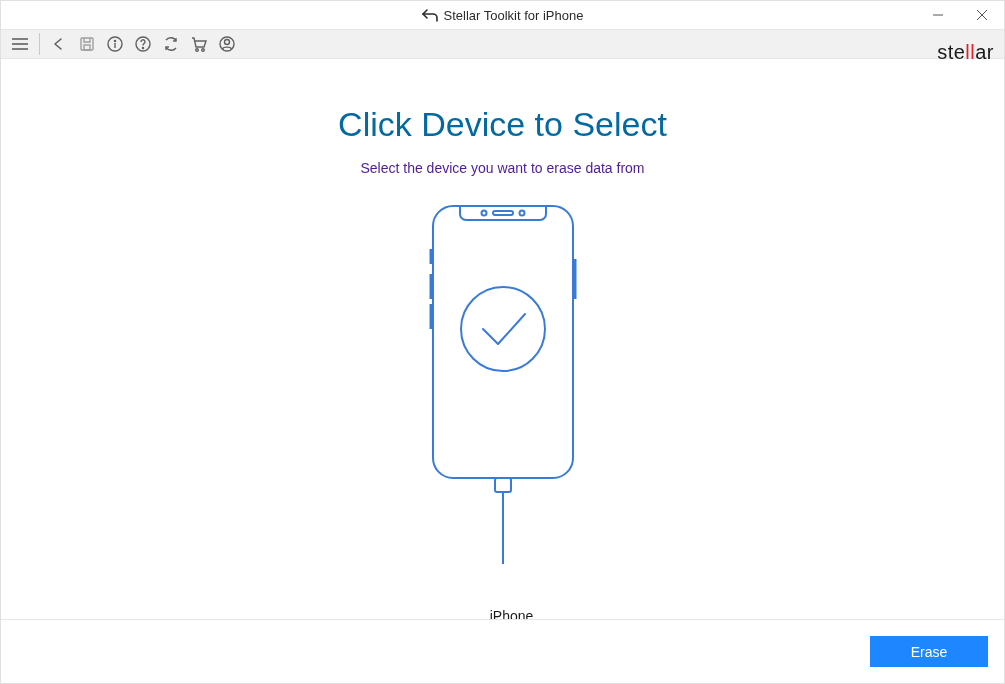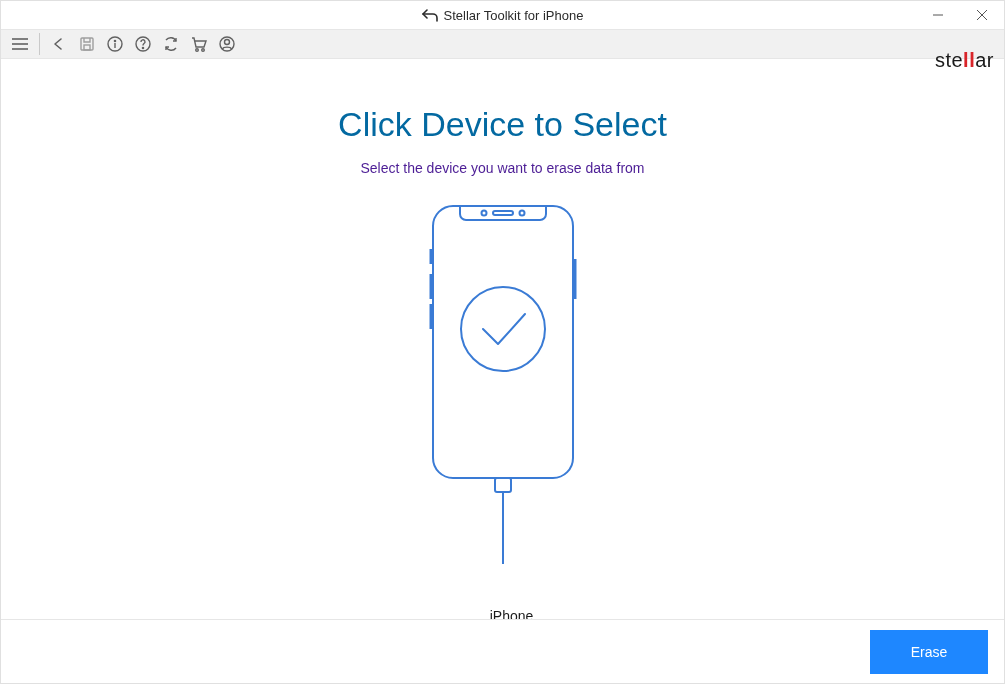--- a/index.html
+++ b/index.html
@@ -65,32 +65,32 @@
     }
     .toolbar .divider {
       width: 1px;
       height: 22px;
       background: #c9c9c9;
       margin: 0 4px;
     }
     .brand {
       position: absolute;
       right: 10px;
-      top: 16px;
+      top: 8px;
       height: 100%;
       display: flex;
       align-items: center;
       font-weight: 400;
       font-size: 20px;
       letter-spacing: 0.5px;
       color: #1a1a1a;
     }
     .brand .ll {
       color: #d9252a;
-      font-weight: 700;
+      font-weight: 400;
     }
     .content {
       flex: 1;
       display: flex;
       flex-direction: column;
       align-items: center;
       padding-top: 46px;
       overflow: hidden;
     }
     .heading {
@@ -118,21 +118,21 @@
     .footer {
       height: 64px;
       border-top: 1px solid #e6e6e6;
       display: flex;
       align-items: center;
       justify-content: flex-end;
       padding-right: 16px;
     }
     .erase-btn {
       width: 118px;
-      height: 44px;
+      height: 31px;
       background: #1e87ff;
       color: #ffffff;
       border: none;
       font-size: 14px;
       cursor: pointer;
     }
     svg { display: block; }
   </style>
 </head>
 <body>

